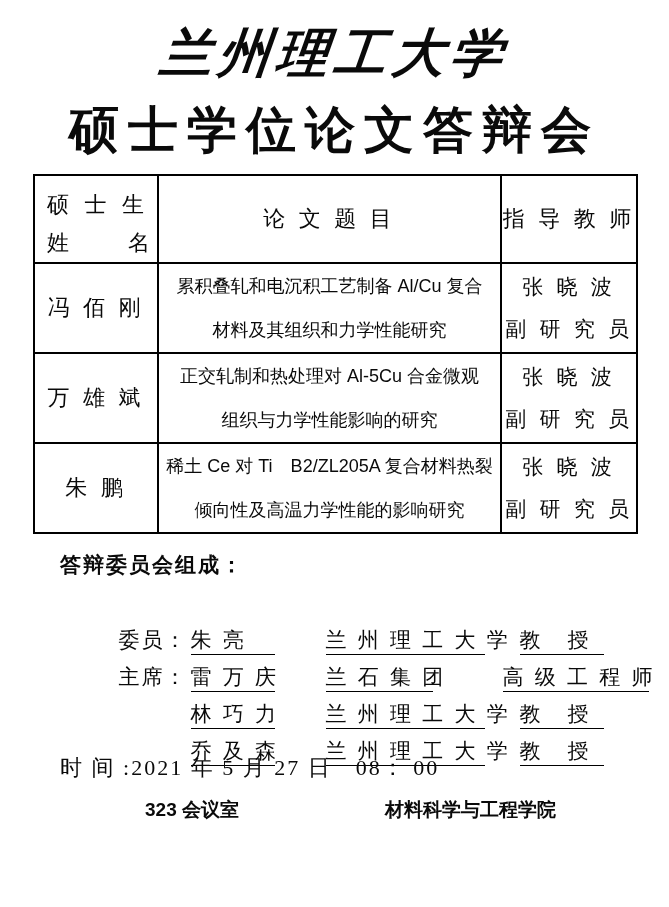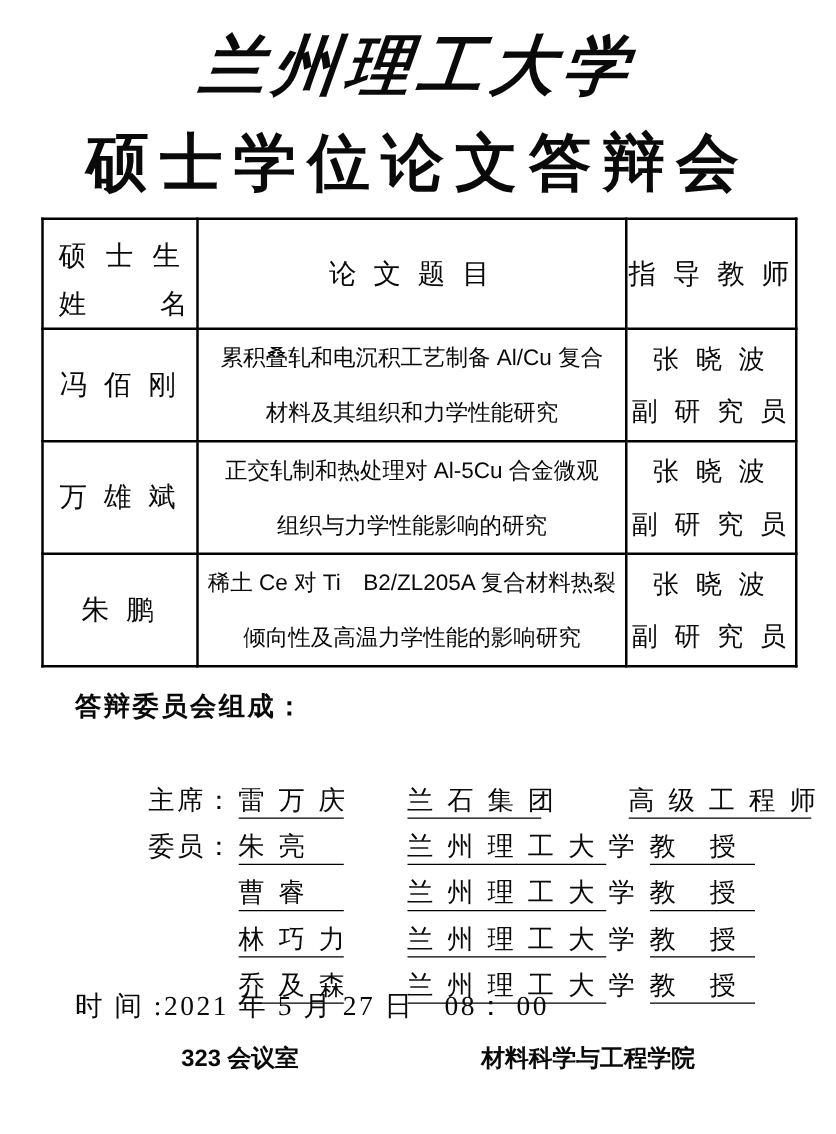--- a/index.html
+++ b/index.html
@@ -185,28 +185,25 @@
           <div class="al">张 晓 波</div>
           <div class="al">副 研 究 员</div>
         </td>
       </tr>
     </tbody>
   </table>
 
   <div class="committee-heading">答辩委员会组成：</div>
 
   <div class="committee-list">
+    <div class="c-row member">
+      <span class="c-label">委员：</span><span class="c-u c-name">朱 亮</span><span class="c-u c-org">兰 州 理 工 大 学</span><span class="c-u c-title">教　授</span>
+    </div>
     <div class="c-row chair">
       <span class="c-label">主席：</span><span class="c-u c-name">雷 万 庆</span><span class="c-u c-org">兰 石 集 团</span><span class="c-u c-title">高 级 工 程 师</span>
-    </div>
-    <div class="c-row member">
-      <span class="c-label">委员：</span><span class="c-u c-name">朱 亮</span><span class="c-u c-org">兰 州 理 工 大 学</span><span class="c-u c-title">教　授</span>
-    </div>
-    <div class="c-row member">
-      <span class="c-label"></span><span class="c-u c-name">曹 睿</span><span class="c-u c-org">兰 州 理 工 大 学</span><span class="c-u c-title">教　授</span>
     </div>
     <div class="c-row member">
       <span class="c-label"></span><span class="c-u c-name">林 巧 力</span><span class="c-u c-org">兰 州 理 工 大 学</span><span class="c-u c-title">教　授</span>
     </div>
     <div class="c-row member">
       <span class="c-label"></span><span class="c-u c-name">乔 及 森</span><span class="c-u c-org">兰 州 理 工 大 学</span><span class="c-u c-title">教　授</span>
     </div>
   </div>
 
   <div class="time-line"><span>时 间 :</span><span>2021 年 5 月 27 日　08： 00</span></div>

